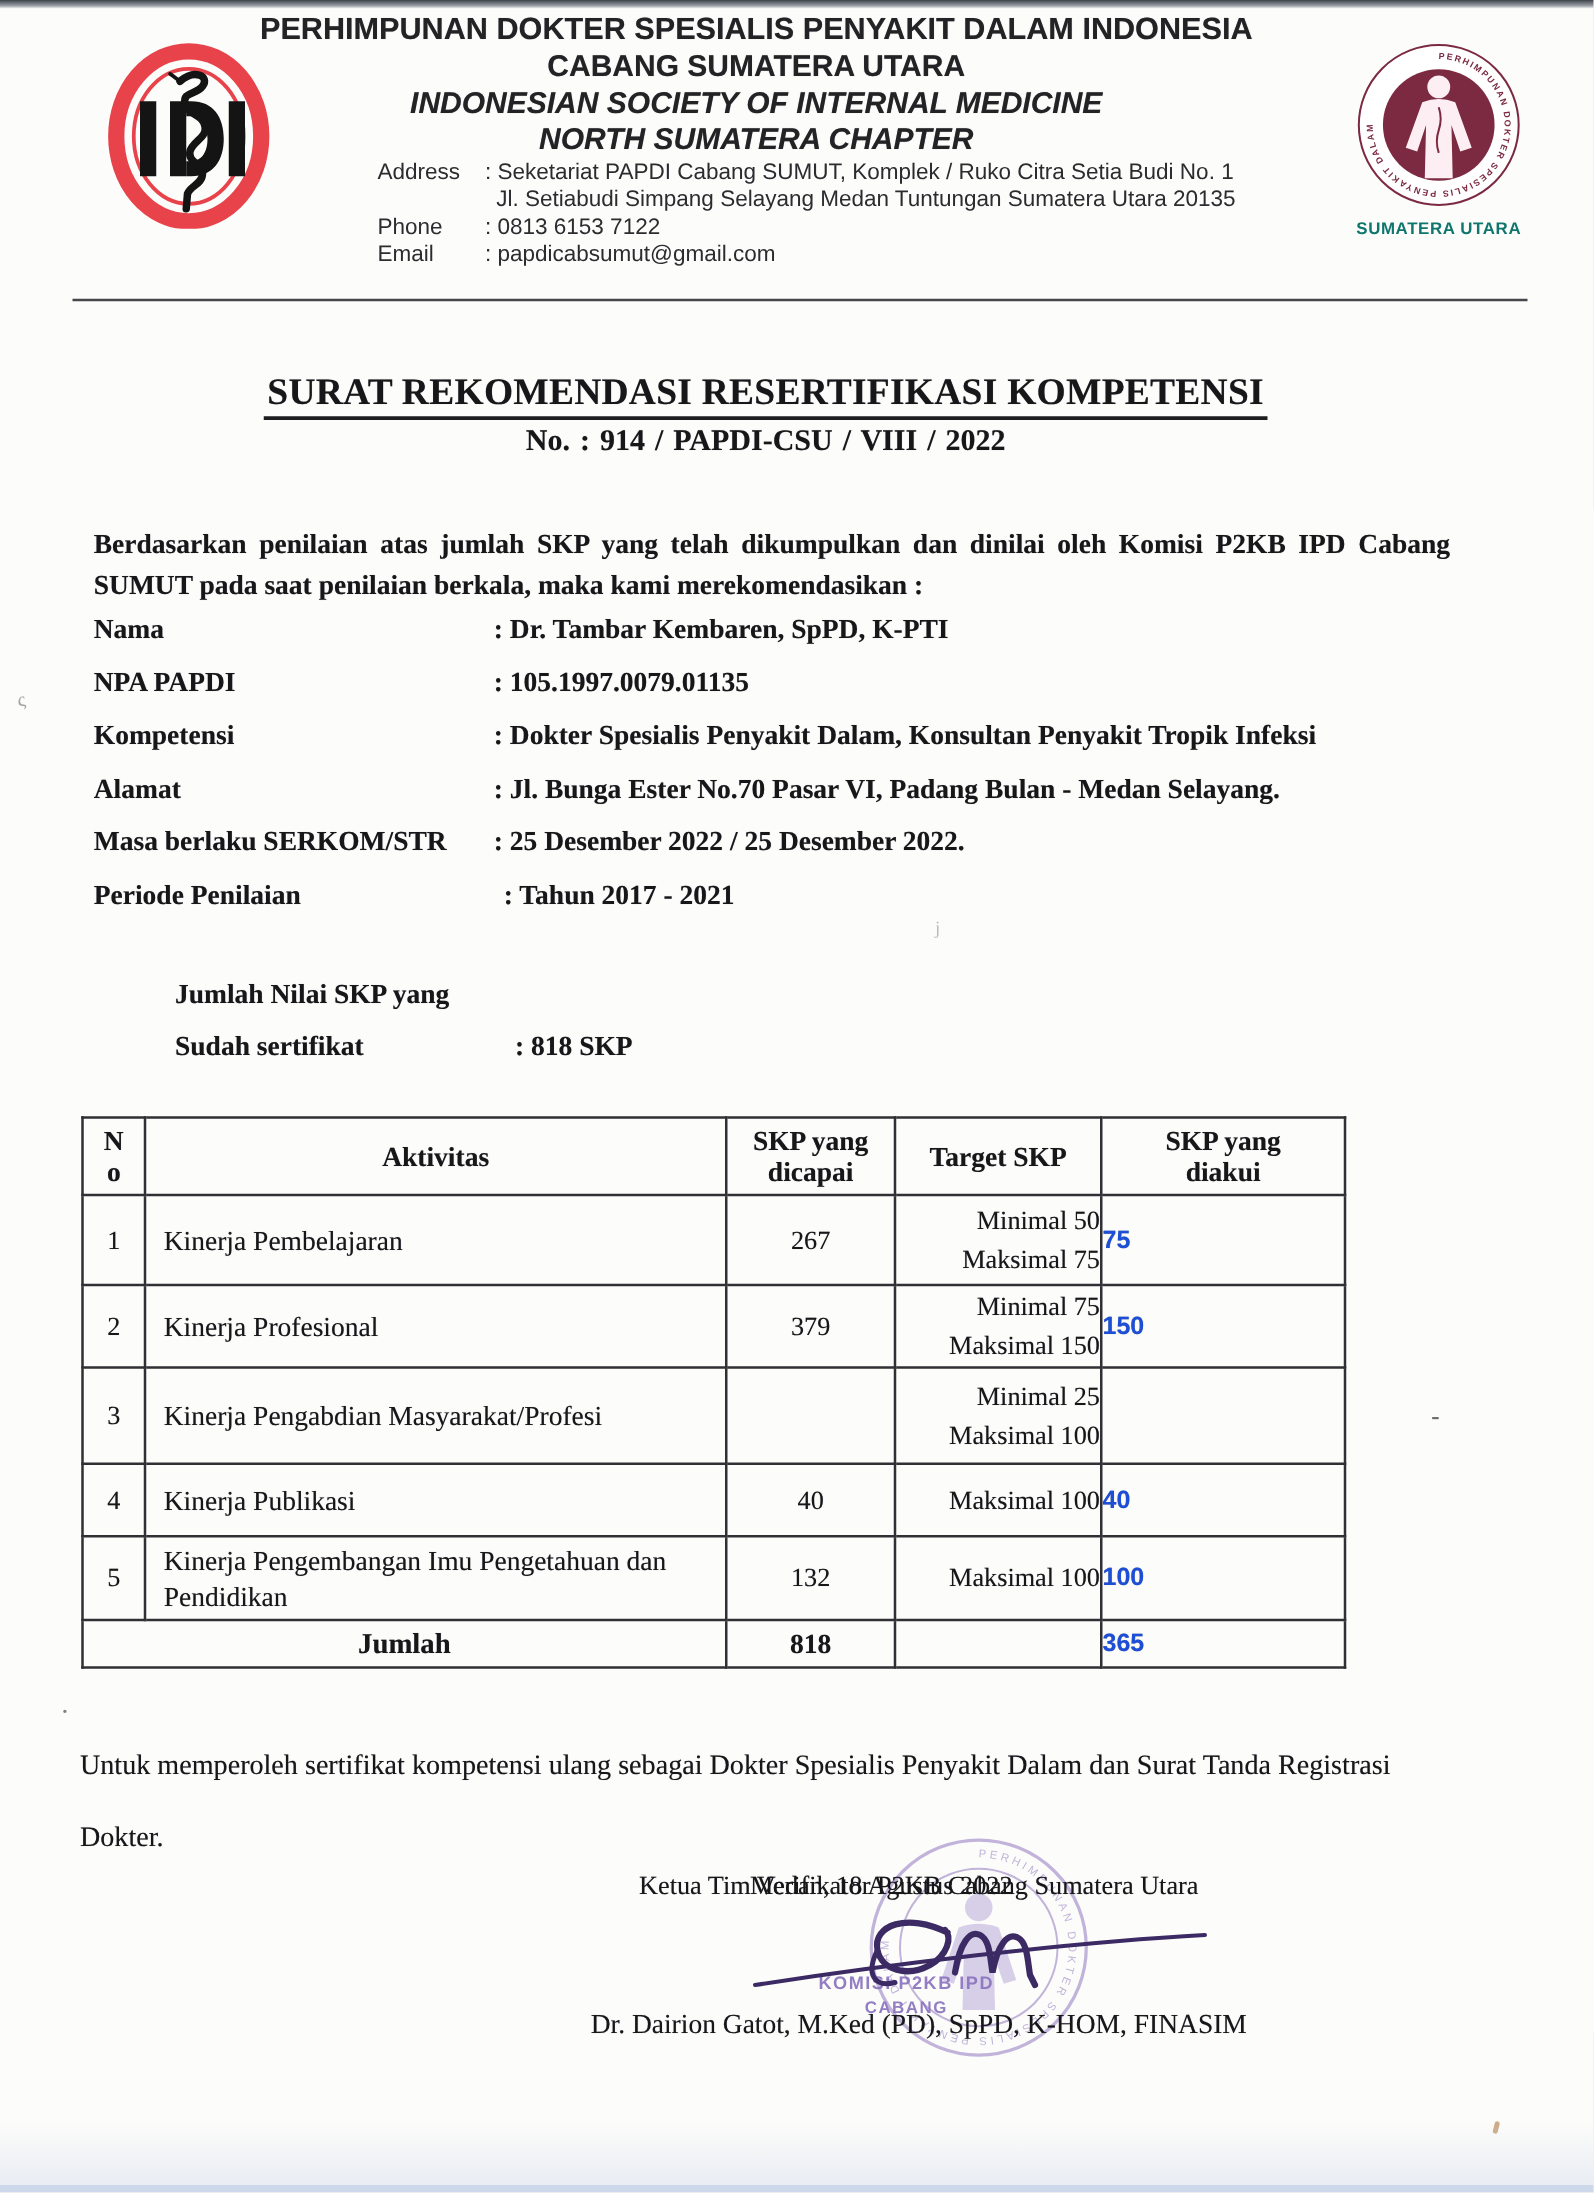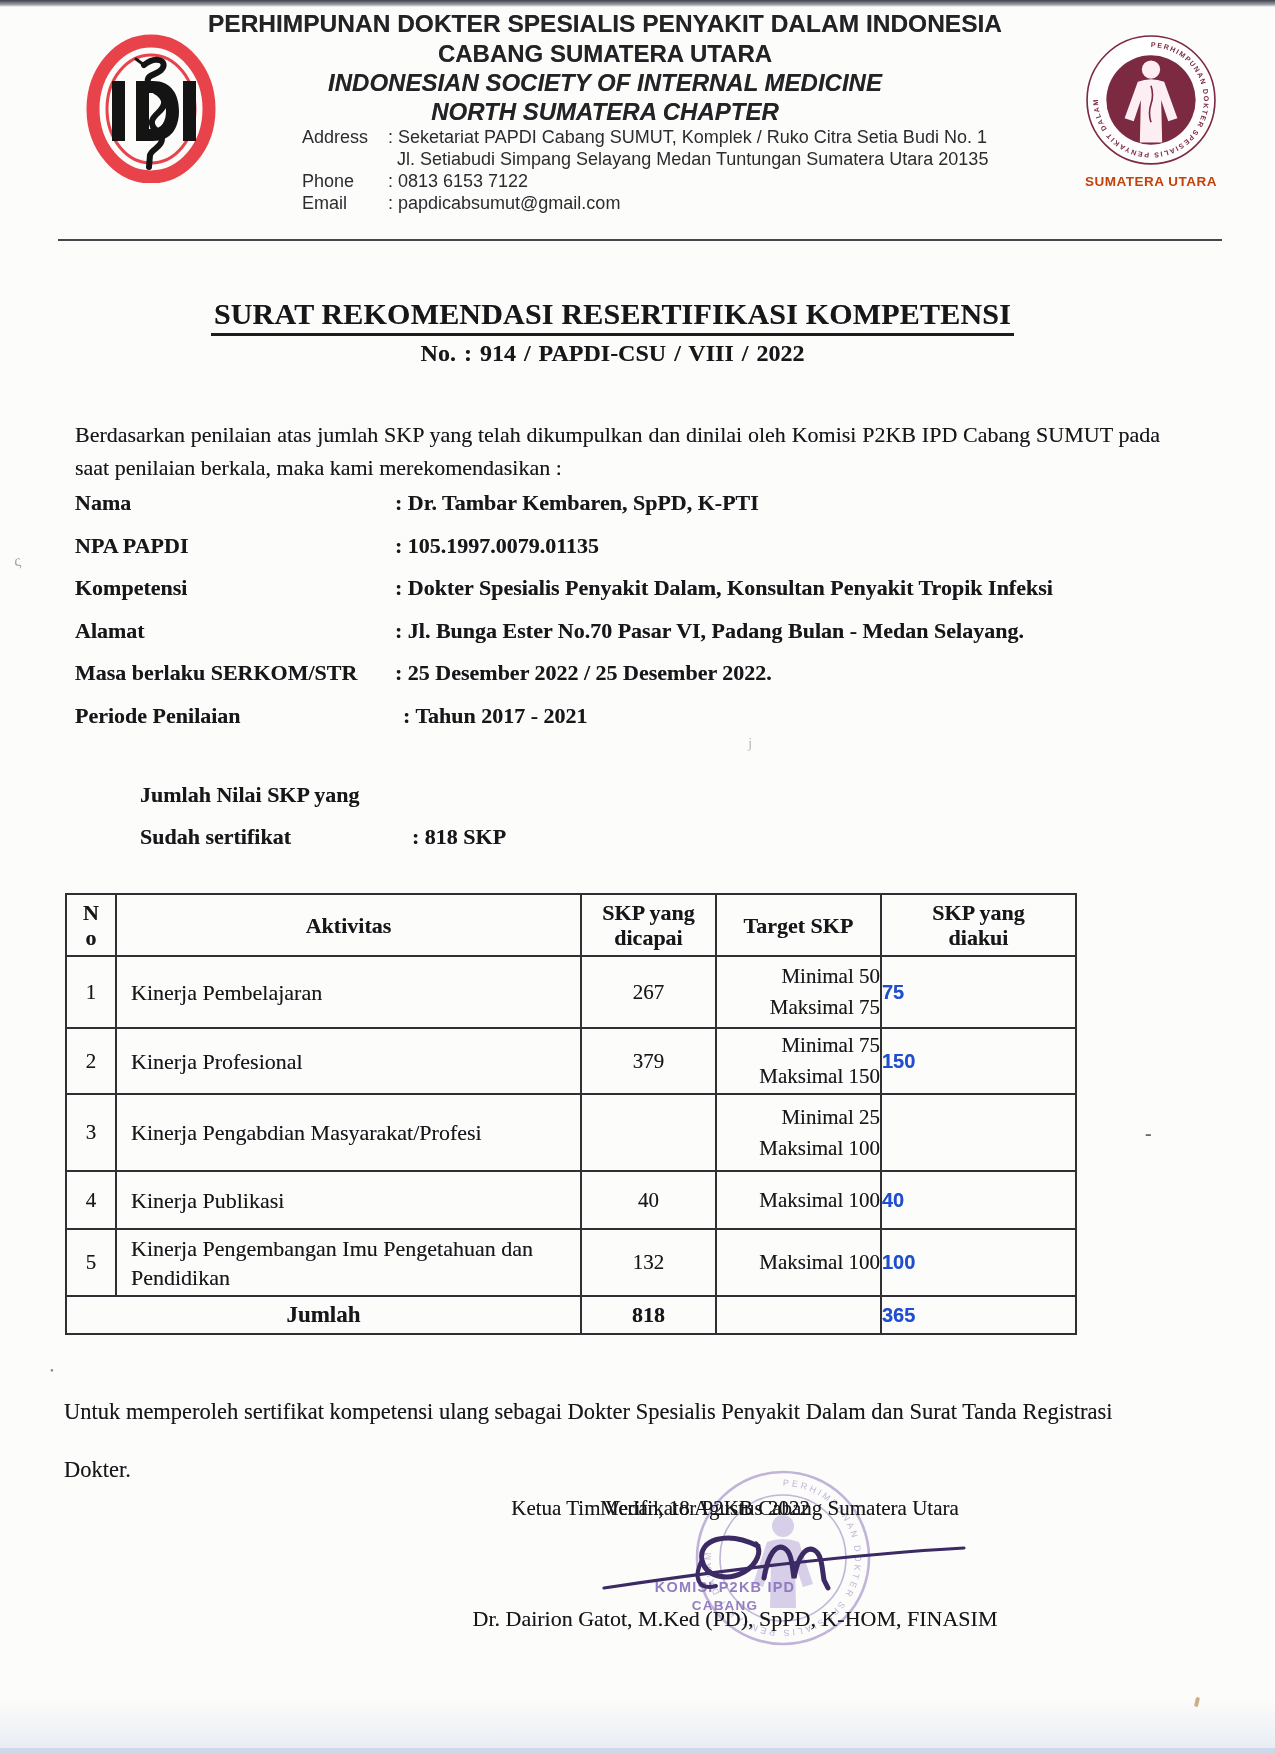--- a/index.html
+++ b/index.html
@@ -24,36 +24,36 @@
     position:absolute; left:302px; top:126px;
     font-family:"Liberation Sans", sans-serif; font-size:18px; line-height:22px; color:#2c2c30;
     display:grid; grid-template-columns:86px auto; column-gap:0;
   }
   .addr div { white-space:nowrap; }
 
   .idi-logo   { position:absolute; left:86px;  top:33px; }
   .papdi-logo { position:absolute; left:1084px; top:33px; width:134px; text-align:center; }
   .papdi-caption {
     margin-top:1px; font-family:"Liberation Sans", sans-serif; font-weight:bold;
-    font-size:13.5px; letter-spacing:.5px; color:#c2410c;
+    font-size:13.5px; letter-spacing:.5px; color:#0f766e;
   }
   .rule { position:absolute; left:58px; top:239px; width:1164px; height:2px; background:#46464b; }
 
   
   .title-wrap { position:absolute; left:60px; top:297px; width:1105px; text-align:center; }
   .title-wrap .title-text {
     display:inline-block; font-size:30px; font-weight:bold; letter-spacing:.2px;
     border-bottom:3px solid #1d1d20; padding:0 3px 2px 3px;
   }
   .no-line { position:absolute; left:60px; top:340px; width:1105px; text-align:center;
              font-size:24px; font-weight:bold; word-spacing:2px; }
 
   
   .intro { position:absolute; left:75px; top:396px; width:1085px;
-           font-size:22px; line-height:33px; text-align:justify; }
+           font-size:22px; line-height:33px; text-align:justify;font-weight:bold; }
 
   
   .fields { position:absolute; left:75px; top:488px; width:1180px; }
   .frow  { display:flex; height:42.5px; font-weight:bold; font-size:22px; line-height:30px; }
   .flabel { width:320px; flex:0 0 320px; }
   .fvalue { white-space:nowrap; }
   .fvalue.ind { padding-left:8px;text-align:center; }
 
   
   .skp1 { position:absolute; left:140px; top:782px; font-weight:bold; font-size:22px; }

